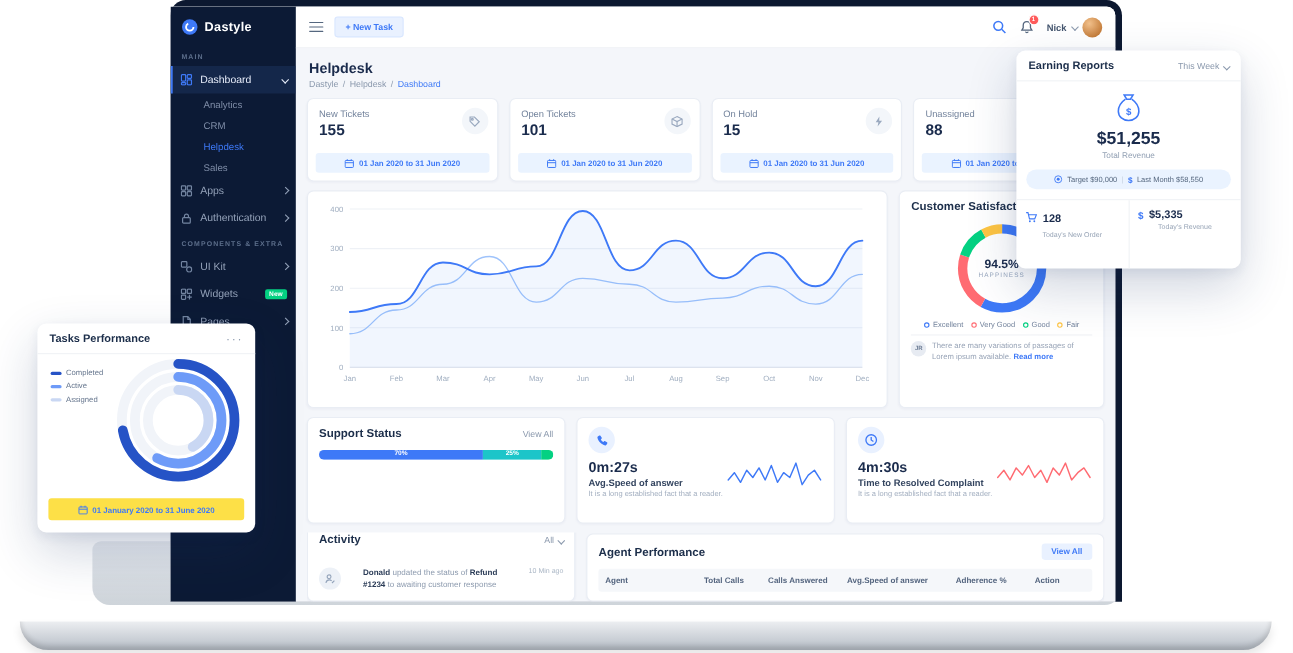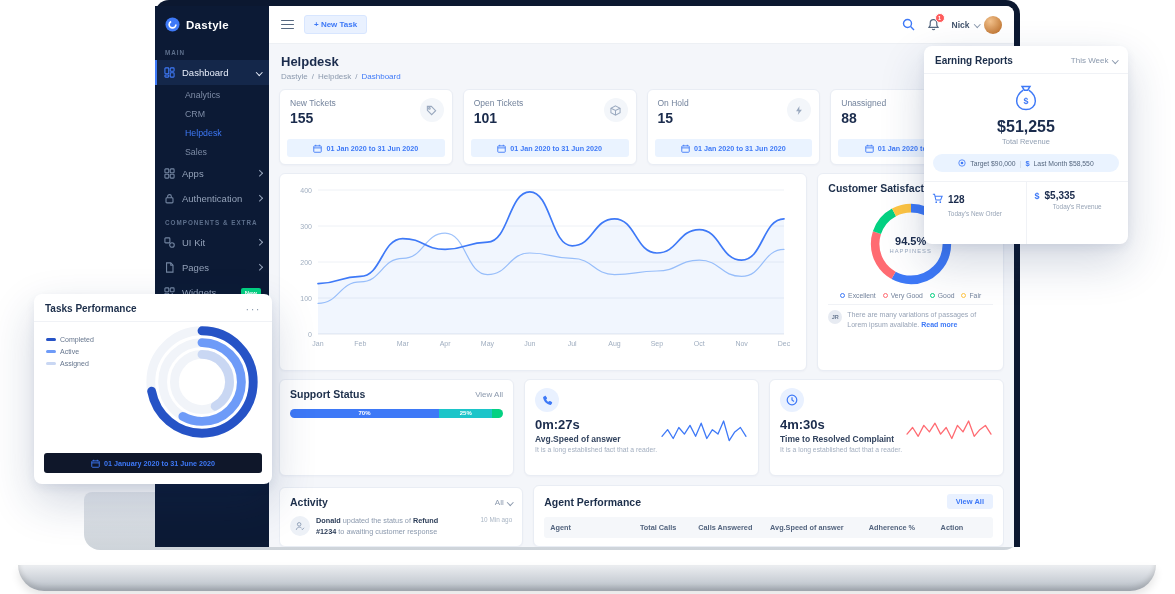--- a/index.html
+++ b/index.html
@@ -113,21 +113,21 @@
   .kpi-card { flex:1; padding:8px 10px; position:relative; min-width:0; }
   .kpi-ic { width:24px; height:24px; border-radius:50%; background:#e9f1ff; color:#3e79f7;
     display:flex; align-items:center; justify-content:center; }
   .kpi-val { font-size:13px; font-weight:700; color:#1a2b4c; margin-top:5px; }
   .kpi-label { font-size:8.5px; color:#33445f; font-weight:700; margin-top:2px; }
   .kpi-note { font-size:6.8px; color:#a3afc0; margin-top:2px; width:140px; }
   .spark { position:absolute; right:10px; top:36px; }
 
   .bottom-row { display:flex; gap:10px; flex:1; min-height:0; overflow:hidden;align-items:flex-end; }
   .activity-card { flex:1; padding:8px 10px; min-width:0; }
-  .act-item { display:flex; gap:6px; margin-top:8px; }
+  .act-item { display:flex; gap:20px; margin-top:19px; }
   .act-ic { width:20px; height:20px; flex-shrink:0; border-radius:50%; background:#edf1f7; color:#93a3ba;
     display:flex; align-items:center; justify-content:center; }
   .act-text { font-size:7.3px; color:#8b99ad; line-height:1.5; max-width:140px; }
   .act-strong { color:#2b3c57; font-weight:700; }
   .act-time { margin-left:auto; font-size:6.4px; color:#aab6c5; white-space:nowrap; }
 
   .agents-card { flex:2.02; padding:8px 10px; min-width:0; overflow:hidden; }
   .pill-btn { background:#e9f1ff; color:#3e79f7; font-size:7.5px; font-weight:700; padding:3px 9px;
     border-radius:3px; border:none; cursor:pointer; font-family:inherit; }
   .tbl-head { display:flex; background:#f5f7fa; border-radius:3px; margin-top:8px; }
@@ -147,29 +147,29 @@
     display:flex; align-items:center; justify-content:center; gap:4px; font-size:6.8px; color:#55677f; }
   .target-pill .sep { color:#c3cfdf; }
   .tp-ic { color:#3e79f7; display:flex; align-items:center; }
   .earning-foot { display:flex; border-top:1px solid #f0f2f6; margin-top:9px; }
   .ef-cell { flex:1; padding:8px 8px 27px;text-align:center; }
   .ef-cell:first-child { border-right:1px solid #f0f2f6; }
   .ef-top { display:flex; align-items:center; gap:5px; color:#3e79f7; }
   .ef-val { font-size:10px; font-weight:700; color:#1a2b4c; }
   .ef-lbl { font-size:6.4px; color:#97a4b6; margin-top:2px; }
 
-  .tasks-card { left:34px; top:294px; width:238px; height:190px; }
+  .tasks-card { left:34px; top:294px; width:198px; height:190px; }
   .dots-menu { color:#8b99ad; font-size:11px; letter-spacing:1.5px; cursor:pointer; line-height:6px; }
   .tasks-body { position:relative; height:calc(100% - 31px); }
   .tasks-legend { position:absolute; left:12px; top:14px; }
   .tl-item { display:flex; align-items:center; gap:4px; margin-bottom:5px; font-size:7px; color:#65758d; cursor:pointer; }
   .sw { width:10px; height:3.5px; border-radius:2px; }
   .sw0{background:#2653c6;} .sw1{background:#6e9bf8;} .sw2{background:#c9d7f3;}
   .radial-wrap { position:absolute; right:6px; top:-4px; }
-  .tasks-date { position:absolute; left:10px; right:10px; bottom:8px; height:20px; background:#0f172a;
+  .tasks-date { position:absolute; left:10px; right:10px; bottom:8px; height:20px; background:#fde047;
     border-radius:3px; display:flex; align-items:center; justify-content:center; gap:4px;
     color:#3e79f7; font-size:7.2px; font-weight:700; cursor:pointer; }
 </style>
 </head>
 <body>
 
 <div class="stage">
 
   <div class="base-wings"></div>
 
@@ -249,41 +249,41 @@
               </svg>
           </span>
           <span class="lbl">UI Kit</span>
           <span class="spring"></span>
           <span class="chev right"></span>
         </div>
 
         <div class="side-item">
           <span class="si-ic">
             <svg width="11" height="11" viewBox="0 0 12 12" fill="none" stroke="currentColor" stroke-width="1.2">
-                <path d="M2.8 1 h4.6 l2.4 2.4 V11 H2.8 Z"></path>
-                <path d="M7.4 1 v2.6 h2.5"></path>
-              </svg>
-          </span>
-          <span class="lbl">Pages</span>
-          <span class="spring"></span>
-          <span class="chev right"></span>
-        </div>
-
-        <div class="side-item">
-          <span class="si-ic">
-            <svg width="11" height="11" viewBox="0 0 12 12" fill="none" stroke="currentColor" stroke-width="1.2">
                 <rect x="1" y="1" width="4.2" height="4.2" rx="0.8"></rect>
                 <rect x="6.8" y="1" width="4.2" height="4.2" rx="0.8"></rect>
                 <rect x="1" y="6.8" width="4.2" height="4.2" rx="0.8"></rect>
                 <path d="M9 6.6 v4.6 M6.7 8.9 h4.6"></path>
               </svg>
           </span>
           <span class="lbl">Widgets</span>
           <span class="spring"></span>
           <span class="badge-new">New</span>
+        </div>
+
+        <div class="side-item">
+          <span class="si-ic">
+            <svg width="11" height="11" viewBox="0 0 12 12" fill="none" stroke="currentColor" stroke-width="1.2">
+                <path d="M2.8 1 h4.6 l2.4 2.4 V11 H2.8 Z"></path>
+                <path d="M7.4 1 v2.6 h2.5"></path>
+              </svg>
+          </span>
+          <span class="lbl">Pages</span>
+          <span class="spring"></span>
+          <span class="chev right"></span>
         </div>
       </nav>
 
       <div class="main-col">
         <header class="topbar">
           <div class="hamburger">
               <span></span>
               <span></span>
               <span></span>
             </div>

